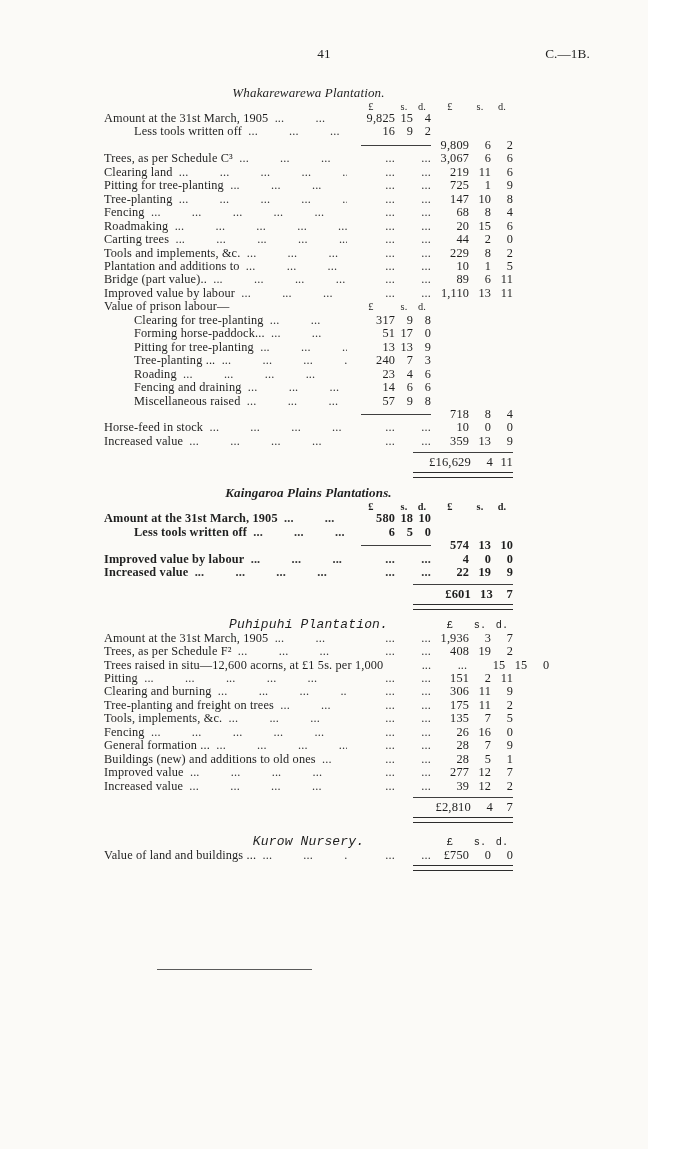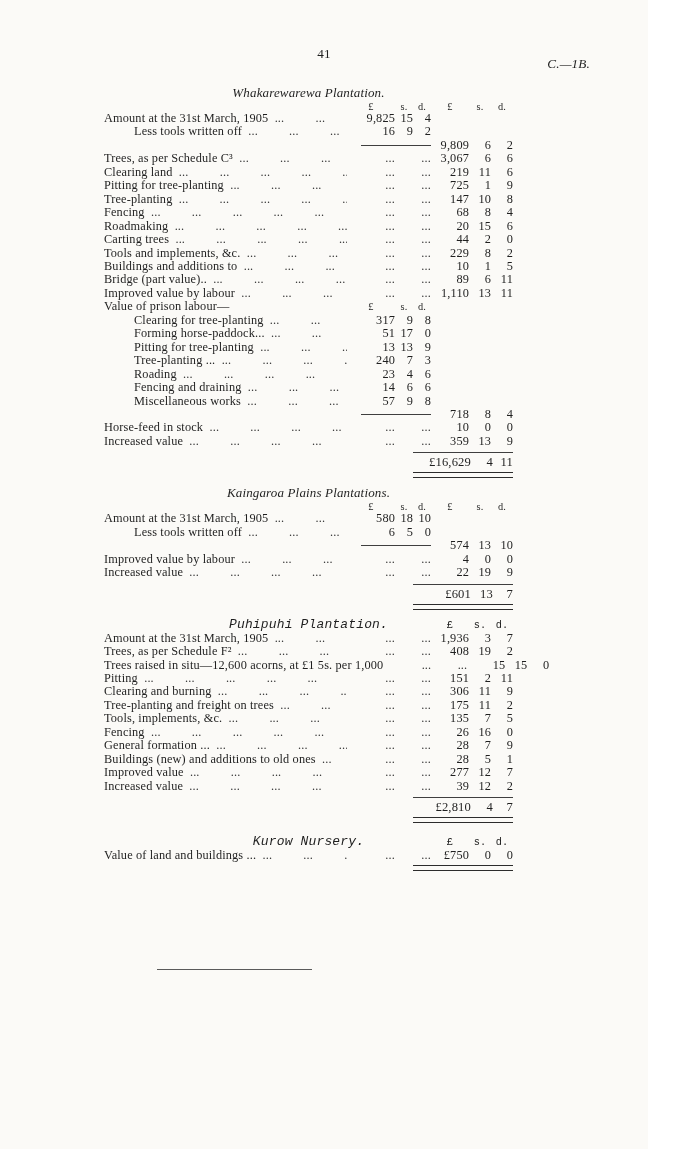--- a/index.html
+++ b/index.html
@@ -4,26 +4,26 @@
 <style>
   html,body{margin:0;padding:0;}
   .page{
     width:648px;height:1149px;background:#fbfaf7;position:relative;
     font-family:"Liberation Serif","DejaVu Serif",serif;color:#1f1f1f;
     overflow:hidden; letter-spacing:.15px;
   }
   
   .phead{position:relative;padding-top:46px;height:18px;font-size:13.2px;}
   .pageno{text-align:center;}
-  .docref{position:absolute;right:58px;top:56px;font-style:italic;}
+  .docref{position:absolute;right:58px;top:46px;}
   
   .content{padding-left:104px;padding-right:135px;}
   .sec{margin-top:10px;}
   .sec:nth-of-type(1){margin-top:22px;}
-  .sec:nth-of-type(2){margin-top:8px;}
+  .sec:nth-of-type(2){margin-top:8px;font-weight:bold;}
   .sec:nth-of-type(3){margin-top:6px;}
   .sec:nth-of-type(4){margin-top:12px;}
   .sec-title{font-style:italic;text-align:center;font-size:13px;line-height:14px;}
   .title-row{position:relative;line-height:14px;font-family:Liberation Mono, monospace;}
   .thdr{position:absolute;right:0;bottom:0;display:flex;align-items:baseline;}
   
   .row{display:flex;align-items:baseline;line-height:13.45px;font-size:12.3px;}
   .hrow{line-height:11px;margin-top:1px;}
   .lbl{white-space:nowrap;}
   .ind{padding-left:30px;}
@@ -172,21 +172,21 @@
           <div class="lbl">Tools and implements, &amp;c.</div>
           <div class="dots"></div>
           <div class="num w-il leader"></div>
           <div class="num w-is"></div>
           <div class="num w-id leader"></div>
           <div class="num w-ol">229</div>
           <div class="num w-os">8</div>
           <div class="num w-od">2</div>
         </div>
         <div class="row">
-          <div class="lbl">Buildings and additions to</div>
+          <div class="lbl">Plantation and additions to</div>
           <div class="dots"></div>
           <div class="num w-il leader"></div>
           <div class="num w-is"></div>
           <div class="num w-id leader"></div>
           <div class="num w-ol">10</div>
           <div class="num w-os">1</div>
           <div class="num w-od">5</div>
         </div>
         <div class="row">
           <div class="lbl">Bridge (part value)..</div>
@@ -272,21 +272,21 @@
           <div class="lbl ind">Fencing and draining</div>
           <div class="dots"></div>
           <div class="num w-il">14</div>
           <div class="num w-is">6</div>
           <div class="num w-id">6</div>
           <div class="num w-ol"></div>
           <div class="num w-os"></div>
           <div class="num w-od"></div>
         </div>
         <div class="row">
-          <div class="lbl ind">Miscellaneous works</div>
+          <div class="lbl ind">Miscellaneous raised</div>
           <div class="dots"></div>
           <div class="num w-il">57</div>
           <div class="num w-is">9</div>
           <div class="num w-id">8</div>
           <div class="num w-ol"></div>
           <div class="num w-os"></div>
           <div class="num w-od"></div>
         </div>
         <div class="row">
           <div class="fill"></div>

